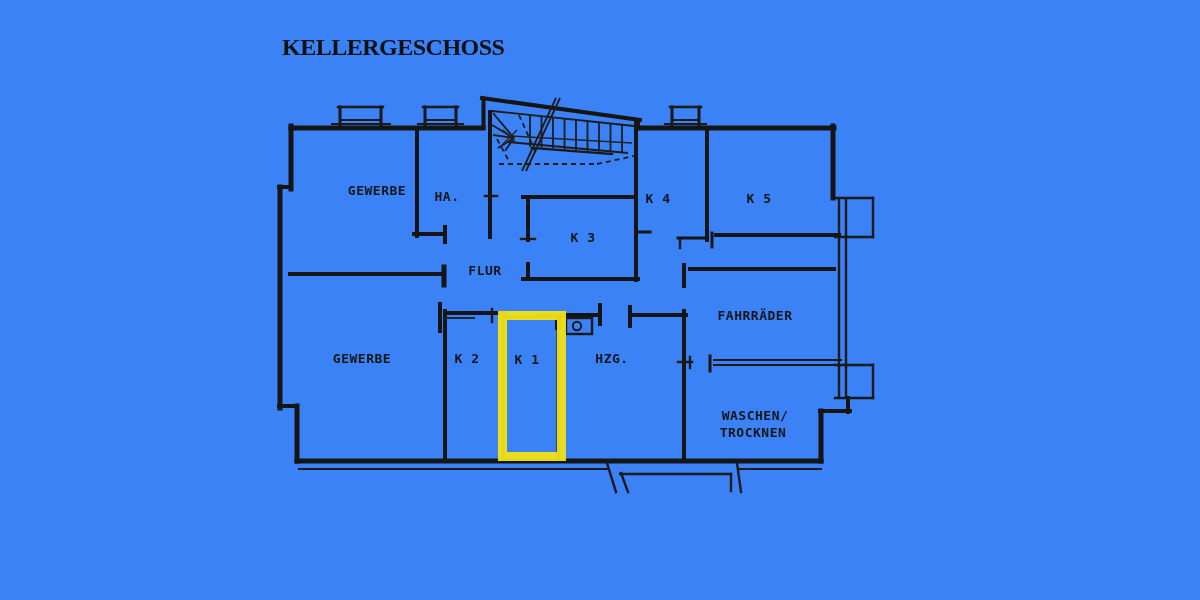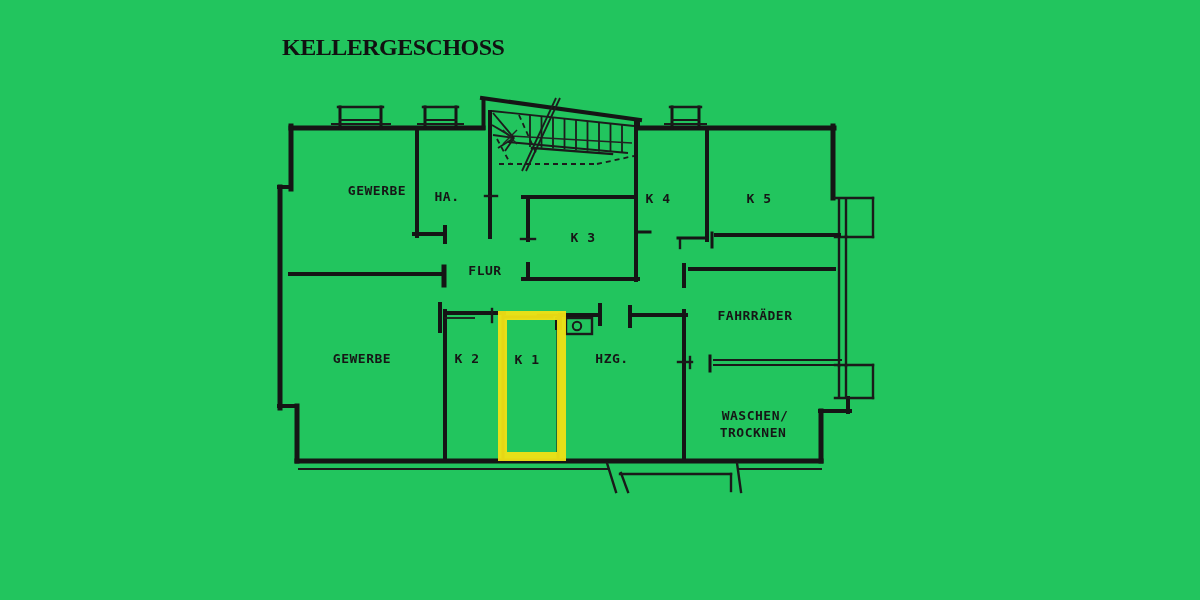--- a/index.html
+++ b/index.html
@@ -1,16 +1,16 @@
 <!DOCTYPE html>
 <html><head>
 <meta charset="utf-8">
 <style>
   html,body{margin:0;padding:0;background:#ffffff;}
-  .page{position:relative;width:1200px;height:600px;background:#22c55e;overflow:hidden;
+  .page{position:relative;width:1200px;height:600px;background:#3b82f6;overflow:hidden;
         font-family:"DejaVu Sans Mono", monospace;}
   .floor-title{position:absolute;left:282px;top:34px;
         font-family:"Liberation Serif", serif;font-weight:bold;font-size:24px;
         letter-spacing:-0.5px;color:#111;white-space:nowrap;}
   svg text{font-family:"DejaVu Sans Mono", monospace;font-weight:700;
         fill:#161616;letter-spacing:0.5px;}
   .lbl{font-size:13px;}
   .s5{stroke:#151515;stroke-width:5;fill:none;stroke-linecap:square;}
   .s4{stroke:#151515;stroke-width:4;fill:none;stroke-linecap:square;}
   .s3{stroke:#151515;stroke-width:3;fill:none;stroke-linecap:square;}

